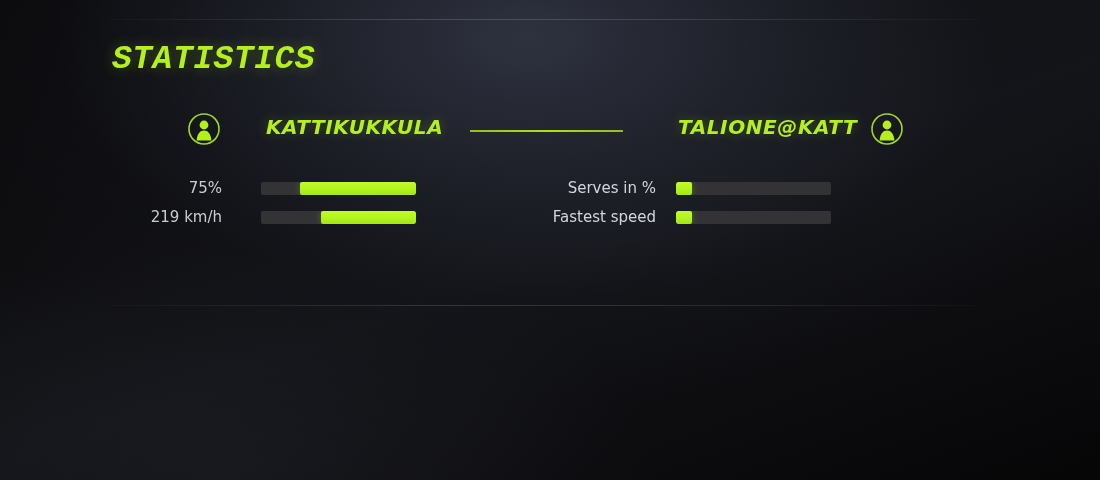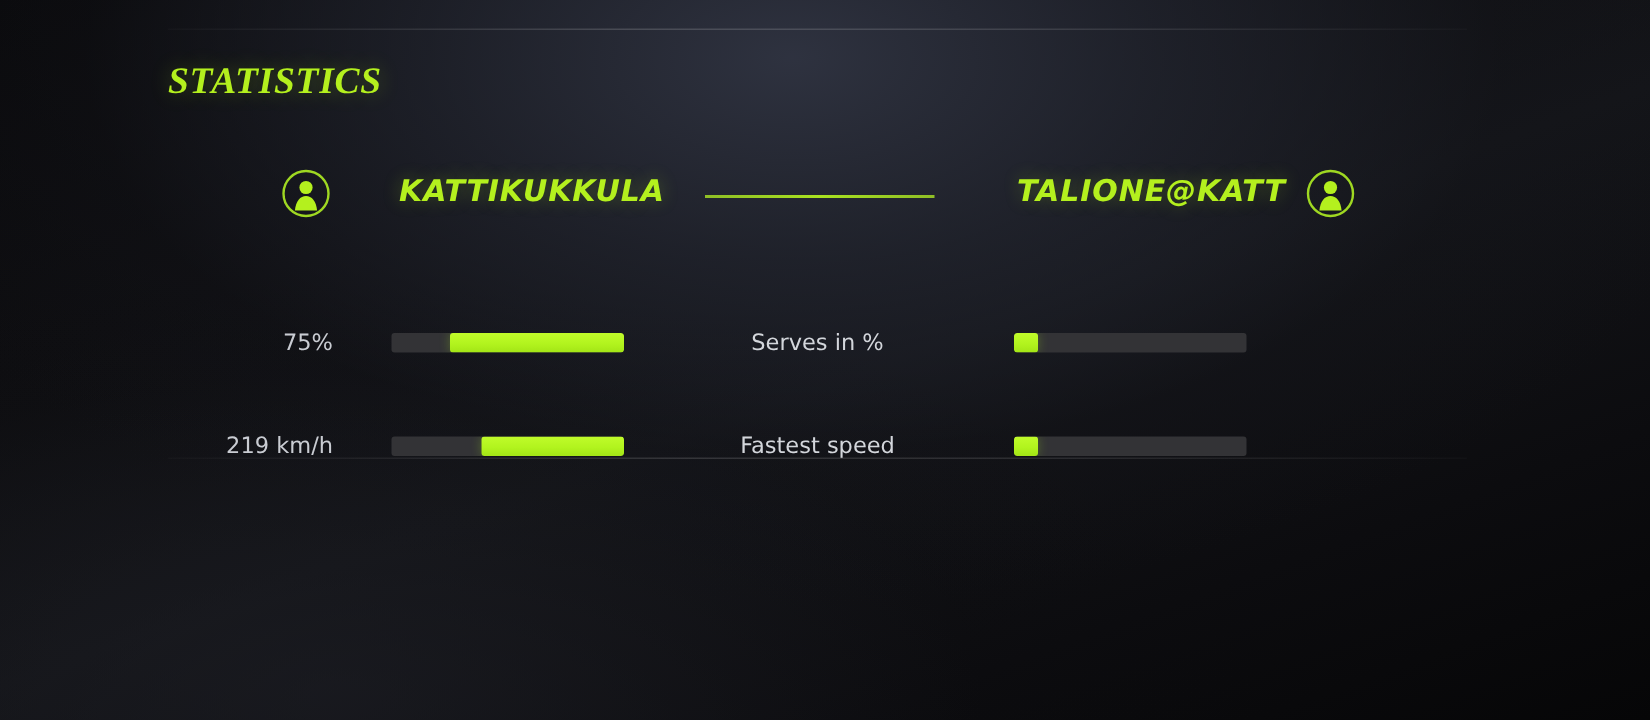--- a/index.html
+++ b/index.html
@@ -26,22 +26,22 @@
     background:linear-gradient(90deg, rgba(255,255,255,0.02) 0%, rgba(255,255,255,0.16) 35%, rgba(255,255,255,0.13) 65%, rgba(255,255,255,0.02) 100%);
   }
   .rule--top { top:19px; }
   .rule--bottom { top:305px;
     background:linear-gradient(90deg, rgba(255,255,255,0.02) 0%, rgba(255,255,255,0.14) 40%, rgba(255,255,255,0.11) 70%, rgba(255,255,255,0.02) 100%);
   }
 
   
   #title {
     position:absolute; left:112px; top:41px;
-    font-family:Liberation Serif, serif;
-    font-size:25px; font-weight:700; font-style:italic;
+    font-family:Liberation Mono, monospace;
+    font-size:33px; font-weight:700; font-style:italic;
     letter-spacing:0.5px;
     color:#b4f01e;
     text-shadow:0 0 14px rgba(180,240,30,0.30);
     white-space:nowrap;
   }
 
   
   #header { position:absolute; left:0; top:112px; width:1047px; height:36px; }
 
   .avatar { position:absolute; top:0; width:34px; height:34px; }
@@ -61,21 +61,21 @@
   .pname--left  { left:266px; }
   .pname--right { left:678px; }
 
   #center-rule {
     position:absolute; left:470px; top:130px; width:153px; height:2px;
     background:linear-gradient(90deg, #8fbe26 0%, #a9e220 50%, #8fbe26 100%);
   }
 
   
   #rows { position:absolute; left:0; top:178px; width:1100px; }
-  .row { position:relative; height:29px;margin-top:40px; }
+  .row { position:relative; height:29px; }
 
   .val-left {
     position:absolute; left:100px; top:0; width:122px; height:20px;
     text-align:right;
     font-size:15px; color:#c9ccd2; white-space:nowrap;
     line-height:20px;
   }
 
   .bar {
     position:absolute; top:4px; width:155px; height:13px;
@@ -88,21 +88,21 @@
     position:absolute; top:0; height:13px;
     background:linear-gradient(180deg, #c0fb2a 0%, #b2f41e 55%, #a3e516 100%);
     box-shadow:0 0 7px rgba(170,240,30,0.28);
     border-radius:2px;
   }
   .fill--r { right:0; }
   .fill--l { left:0; }
 
   .label-center {
     position:absolute; left:434px; top:0; width:222px; height:20px;
-    text-align:center; line-height:20px;
+    text-align:right; line-height:20px;
     font-size:15px; color:#d3d6db; white-space:nowrap;
   }
 
   .val-right {
     position:absolute; left:846px; top:0; width:120px; height:20px;
     text-align:left; line-height:20px;
     font-size:15px; color:#c9ccd2; white-space:nowrap;
   }
 </style>
 </head>

